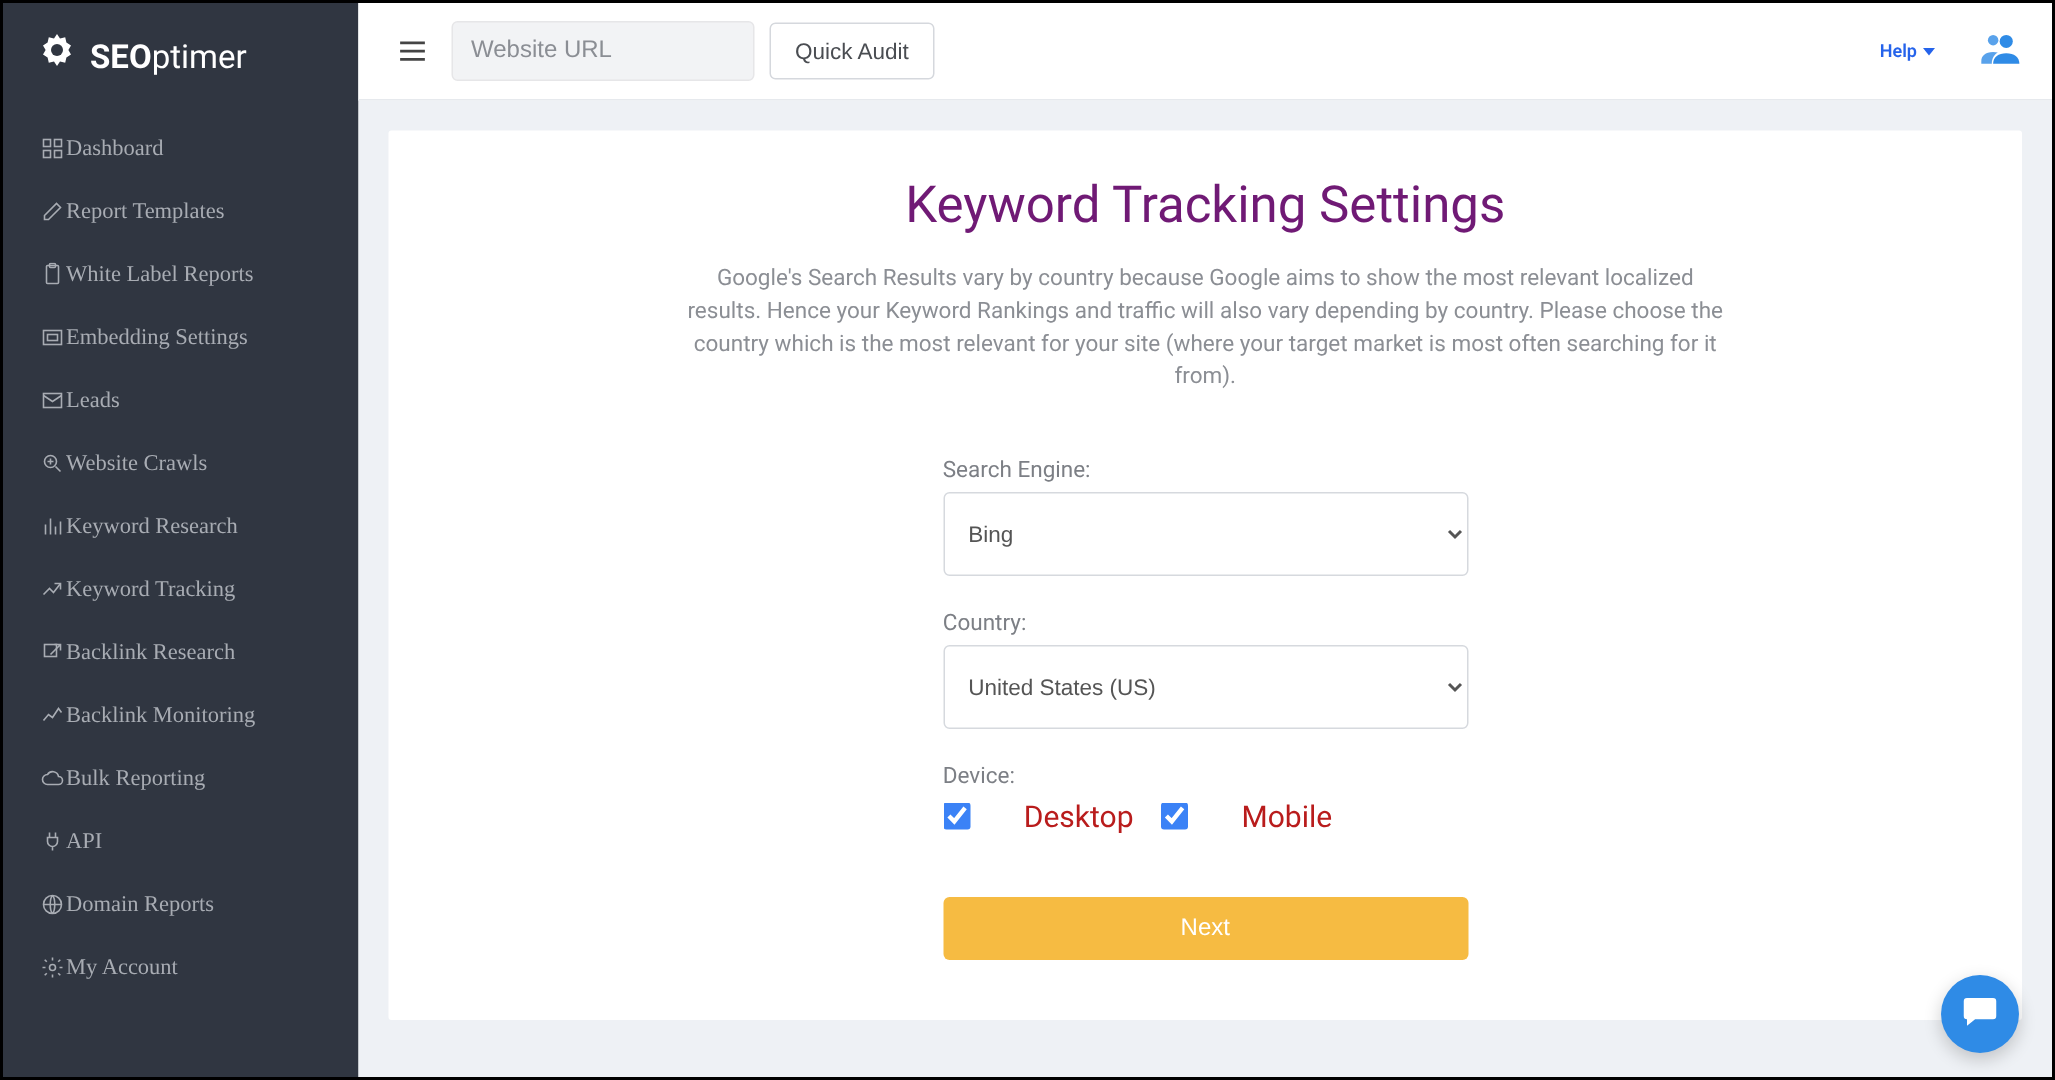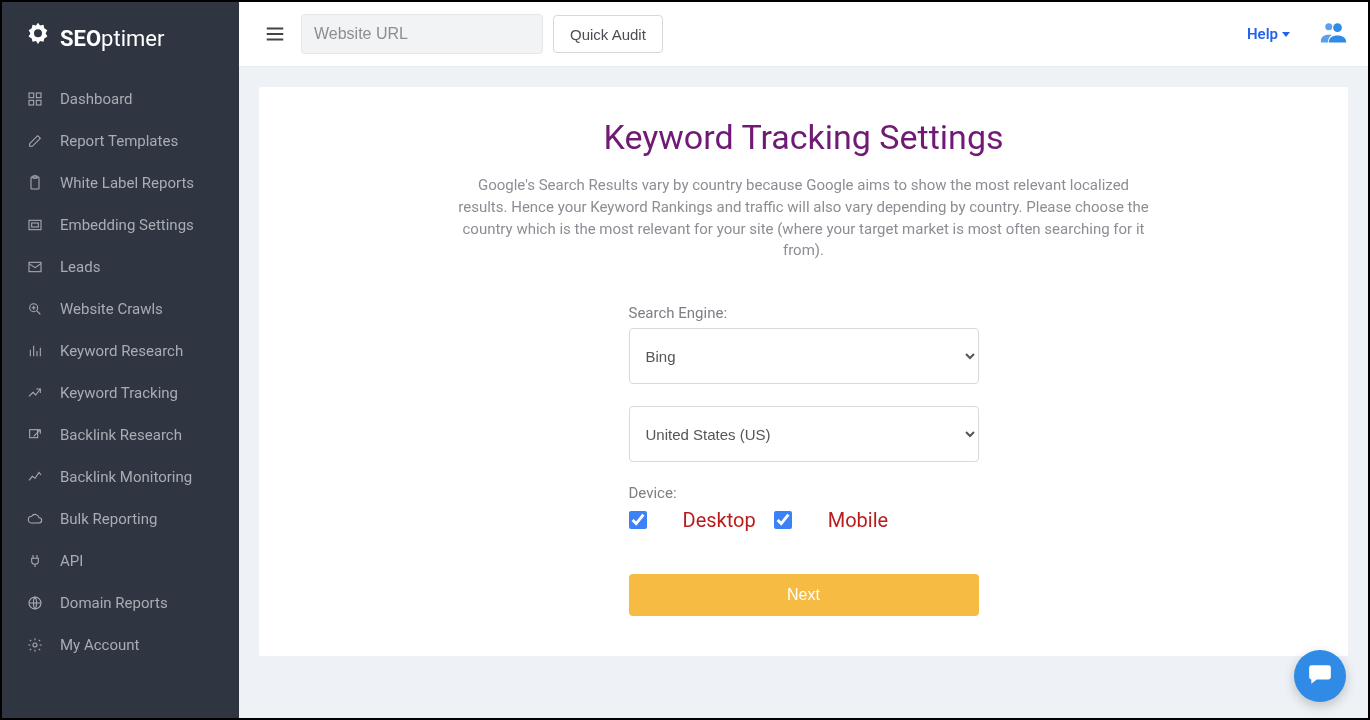--- a/index.html
+++ b/index.html
@@ -26,25 +26,25 @@
     color: #fff;
   }
   .logo-icon svg { width: 32px; height: 32px; }
   .logo-text { font-size: 22px; font-weight: 400; color: #fff; }
   .logo-text b { font-weight: 700; }
 
   .nav { list-style: none; }
   .nav-item {
     display: flex;
     align-items: center;
-    gap: 16px;
     padding: 12px 20px 12px 24px;
     font-size: 15px;
     color: #a8acb3;
     cursor: pointer;
+    font-family: Liberation Serif, serif;
   }
   .nav-icon { width: 18px; height: 18px; display: inline-flex; align-items: center; justify-content: center; flex-shrink: 0; }
   .nav-icon svg { width: 16px; height: 16px; stroke: currentColor; fill: none; stroke-width: 1.6; }
 
   
   .main { flex: 1; display: flex; flex-direction: column; background: #eef1f5; min-width: 0; }
 
   
   .topbar {
     background: #fff;
@@ -54,21 +54,21 @@
     gap: 10px;
     border-bottom: 1px solid #e6e9ed;
   }
   .hamburger {
     width: 32px; height: 32px;
     display: inline-flex; align-items: center; justify-content: center;
     cursor: pointer; color: #444;
   }
   .hamburger svg { width: 22px; height: 22px; }
   .url-input {
-    width: 242px;
+    width: 202px;
     height: 40px;
     background: #f2f3f5;
     border: 1px solid #e6e6e8;
     border-radius: 4px;
     padding: 12px 12px;
     font-size: 16px;
     color: #555;
   }
   .url-input::placeholder { color: #8b8e94; }
   .audit-btn {
@@ -77,21 +77,21 @@
     background: #fff;
     border: 1px solid #d5d8dd;
     border-radius: 4px;
     font-size: 15px;
     color: #4a4d52;
     cursor: pointer;
   }
   .topbar-spacer { flex: 1; }
   .help-link {
     color: #2563eb;
-    font-size: 15px;
+    font-size: 12px;
     font-weight: 600;
     cursor: pointer;
     display: inline-flex;
     align-items: center;
     gap: 4px;
   }
   .caret-down {
     width: 0; height: 0;
     border-left: 4px solid transparent;
     border-right: 4px solid transparent;
@@ -368,20 +368,21 @@
         <h1 class="page-title">Keyword Tracking Settings</h1>
         <p class="page-desc">Google's Search Results vary by country because Google aims to show the most relevant localized results. Hence your Keyword Rankings and traffic will also vary depending by country. Please choose the country which is the most relevant for your site (where your target market is most often searching for it from).</p>
 
         <div class="form-area">
 
           <label class="form-label">Search Engine:</label>
           <select class="form-select">
             <option>Bing</option>
           </select>
 
+          <label class="form-label">Country:</label>
           <select class="form-select">
             <option>United States (US)</option>
           </select>
 
           <label class="form-label">Device:</label>
           <div class="device-row">
             <label class="chk-wrap">
               <input type="checkbox" class="chk" checked="" style="">
               <span class="chk-label">Desktop</span>
             </label>

